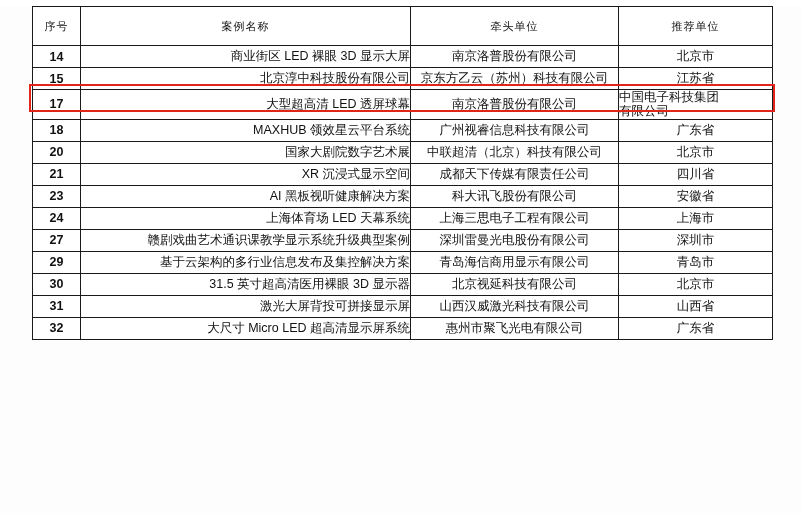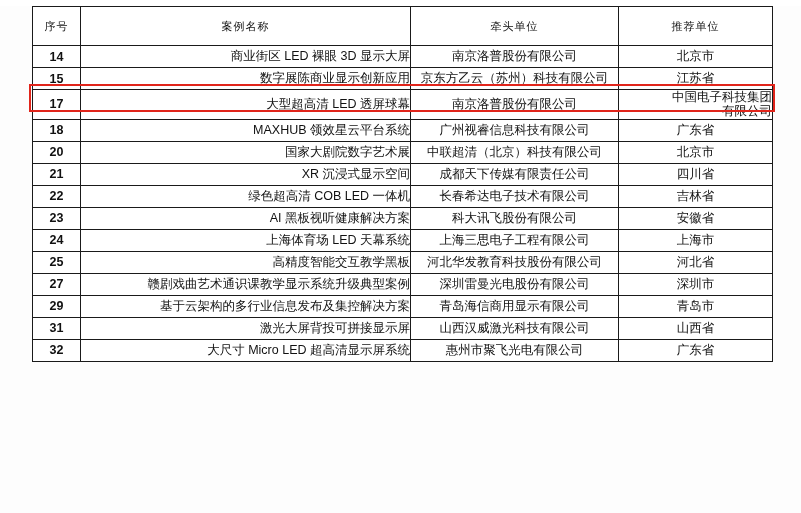--- a/index.html
+++ b/index.html
@@ -72,21 +72,21 @@
   }
   tbody tr.data-row td.cell-rec {
     text-align: center;
   }
   tr.tall td { height: 34px; }
   tr.tall2 td { height: 30px; }
 
   .two-line {
     line-height: 1.15;
     display: block;
-    text-align: right;
+    text-align: left;
     white-space: pre-line;
   }
   .row-highlight td {
     font-weight: bold;
     font-size: 13.5px;
   }
   .highlight-box {
     position: absolute;
     left: 29px;
     top: 78px;
@@ -121,21 +121,21 @@
 
       <tr class="data-row row-highlight">
         <td class="cell-no">14</td>
         <td class="cell-name">商业街区 LED 裸眼 3D 显示大屏</td>
         <td class="cell-lead">南京洛普股份有限公司</td>
         <td class="cell-rec">北京市</td>
       </tr>
 
       <tr class="data-row">
         <td class="cell-no">15</td>
-        <td class="cell-name">数字展陈商业显示创新应用</td>
+        <td class="cell-name">北京淳中科技股份有限公司</td>
         <td class="cell-lead">京东方乙云（苏州）科技有限公司</td>
         <td class="cell-rec">江苏省</td>
       </tr>
 
 
       <tr class="data-row tall">
         <td class="cell-no">17</td>
         <td class="cell-name">大型超高清 LED 透屏球幕</td>
         <td class="cell-lead">南京洛普股份有限公司</td>
         <td class="cell-rec">
@@ -159,64 +159,58 @@
         <td class="cell-rec">北京市</td>
       </tr>
 
       <tr class="data-row">
         <td class="cell-no">21</td>
         <td class="cell-name">XR 沉浸式显示空间</td>
         <td class="cell-lead">成都天下传媒有限责任公司</td>
         <td class="cell-rec">四川省</td>
       </tr>
 
-      <tr class="data-row">
-        <td class="cell-no">22</td>
-        <td class="cell-name">绿色超高清 COB LED 一体机</td>
-        <td class="cell-lead">长春希达电子技术有限公司</td>
-        <td class="cell-rec">吉林省</td>
-      </tr>
 
       <tr class="data-row">
         <td class="cell-no">23</td>
         <td class="cell-name">AI 黑板视听健康解决方案</td>
         <td class="cell-lead">科大讯飞股份有限公司</td>
         <td class="cell-rec">安徽省</td>
       </tr>
 
       <tr class="data-row">
         <td class="cell-no">24</td>
         <td class="cell-name">上海体育场 LED 天幕系统</td>
         <td class="cell-lead">上海三思电子工程有限公司</td>
         <td class="cell-rec">上海市</td>
       </tr>
 
-      <tr class="data-row">
-        <td class="cell-no">25</td>
-        <td class="cell-name">高精度智能交互教学黑板</td>
-        <td class="cell-lead">河北华发教育科技股份有限公司</td>
-        <td class="cell-rec">河北省</td>
-      </tr>
 
 
       <tr class="data-row">
         <td class="cell-no">27</td>
         <td class="cell-name">赣剧戏曲艺术通识课教学显示系统升级典型案例</td>
         <td class="cell-lead">深圳雷曼光电股份有限公司</td>
         <td class="cell-rec">深圳市</td>
       </tr>
 
 
       <tr class="data-row">
         <td class="cell-no">29</td>
         <td class="cell-name">基于云架构的多行业信息发布及集控解决方案</td>
         <td class="cell-lead">青岛海信商用显示有限公司</td>
         <td class="cell-rec">青岛市</td>
       </tr>
 
+      <tr class="data-row">
+        <td class="cell-no">30</td>
+        <td class="cell-name">31.5 英寸超高清医用裸眼 3D 显示器</td>
+        <td class="cell-lead">北京视延科技有限公司</td>
+        <td class="cell-rec">北京市</td>
+      </tr>
 
       <tr class="data-row">
         <td class="cell-no">31</td>
         <td class="cell-name">激光大屏背投可拼接显示屏</td>
         <td class="cell-lead">山西汉威激光科技有限公司</td>
         <td class="cell-rec">山西省</td>
       </tr>
 
       <tr class="data-row">
         <td class="cell-no">32</td>

